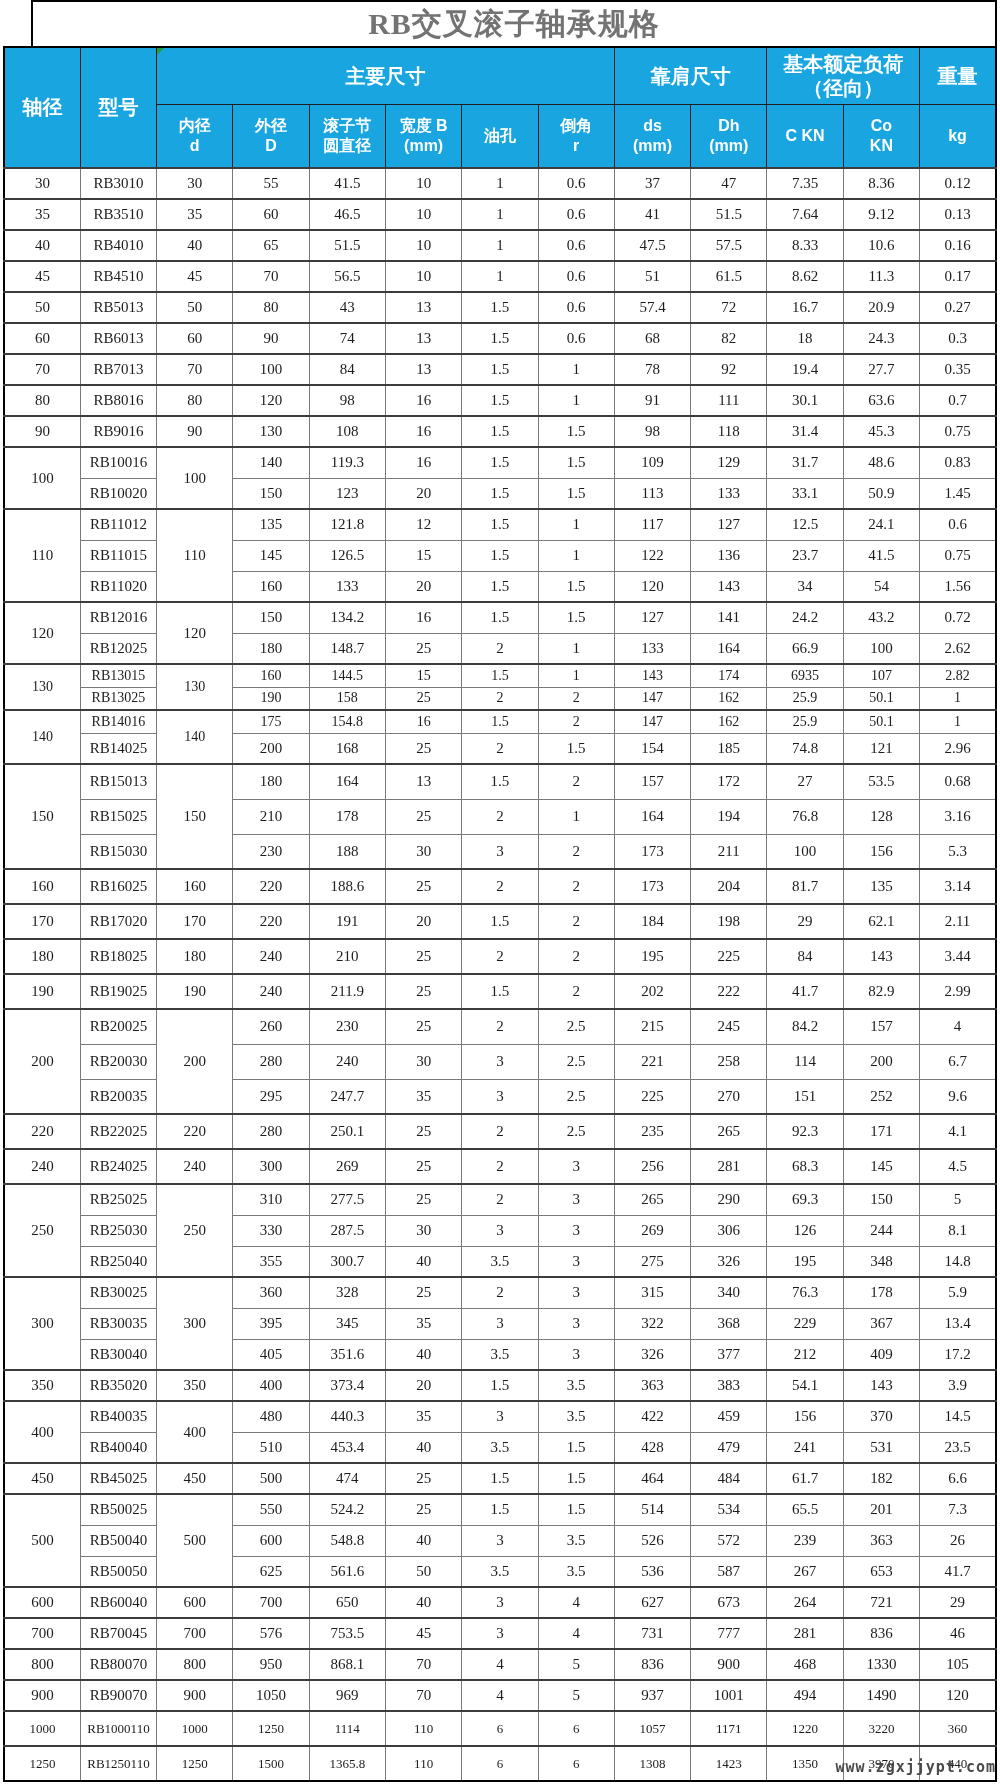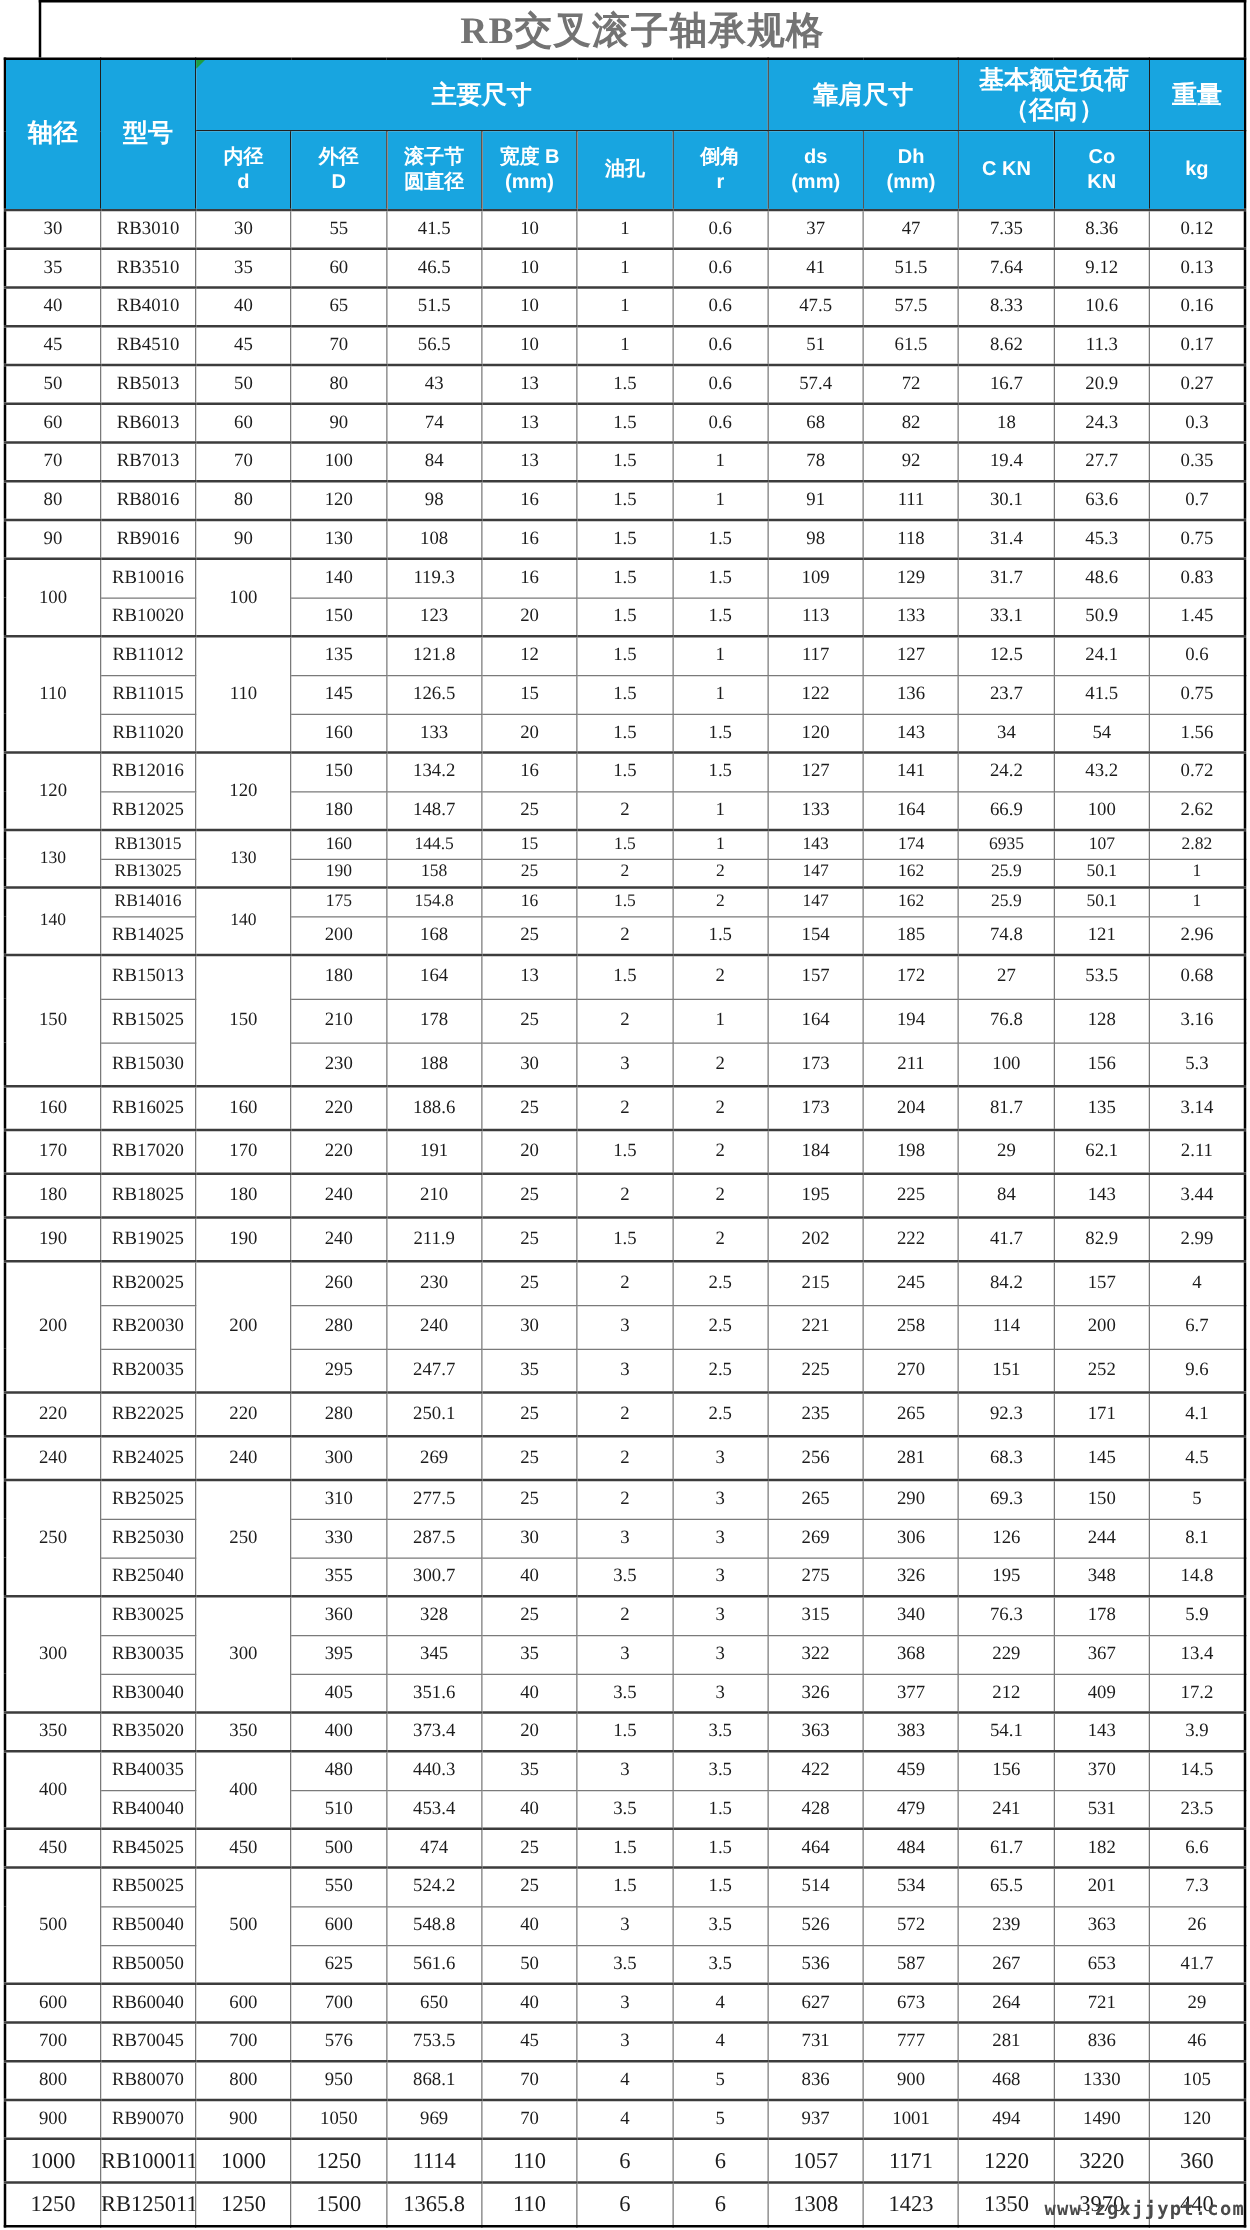--- a/index.html
+++ b/index.html
@@ -43,21 +43,21 @@
     text-align:center;vertical-align:middle;
     font-size:15px;color:#1c1c1c;
     padding:0;overflow:hidden;
     background:#fff;
   }
   tbody tr{height:31px;}
   tbody tr.t{height:35px;}
   tbody tr.s{height:23px;}
   tbody tr.s td{font-size:14px;}
   tbody tr.x{height:35px;}
-  tbody tr.x td{font-size:18px;}
+  tbody tr.x td{font-size:13px;}
   tbody tr.group-start td{border-top:2px solid #3c3c3c;}
   .watermark{
     position:absolute;right:4px;bottom:8px;
     font-family:"DejaVu Sans Mono","Liberation Mono",monospace;
     font-size:15px;color:#4a4a4a;letter-spacing:1px;
     pointer-events:none;
     font-weight:bold;
   }
 </style>
 </head>

